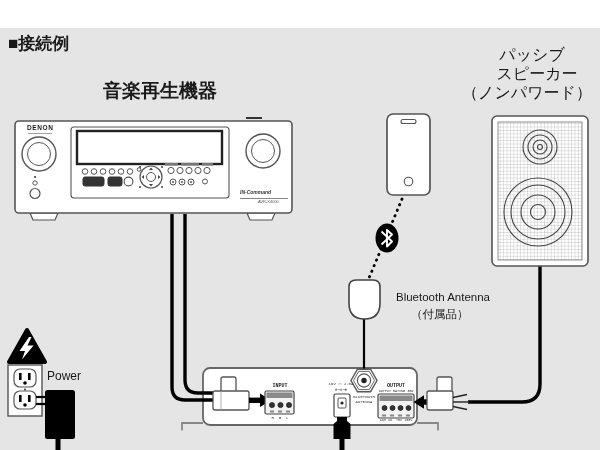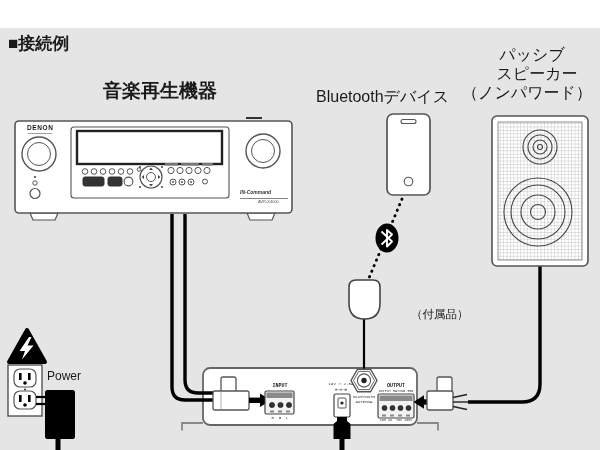--- a/index.html
+++ b/index.html
@@ -231,26 +231,26 @@
       <circle cx="25" cy="377" r="1.8" fill="#000" stroke="none"></circle>
     </g>
     <line x1="36" y1="369" x2="46" y2="369" stroke="#000" stroke-width="2.2"></line>
     <line x1="36" y1="376" x2="46" y2="376" stroke="#000" stroke-width="2.2"></line>
     <rect x="45" y="362" width="30" height="49" rx="2.5" fill="#000"></rect>
   </g>
 </svg>
 
 <div class="lbl title" style="left:8px;top:6px;">■接続例</div>
 <div class="lbl big ctr" style="left:160px;top:54px;">音楽再生機器</div>
-<div class="lbl med" style="left:316px;top:60px;">Bluetoothデバイス</div>
 
 <div class="lbl med ctr" style="left:532px;top:19px;">パッシブ</div>
 <div class="lbl med ctr" style="left:527px;top:57px;">（ノンパワード）</div>
 <div class="lbl med ctr" style="left:537px;top:38px;">スピーカー</div>
 
+<div class="lbl sm" style="left:396px;top:263px;">Bluetooth Antenna</div>
 <div class="lbl sm" style="left:411px;top:280px;">（付属品）</div>
 <div class="lbl pw" style="left:47px;top:342px;">Power</div>
 
 <div class="lbl brand" style="left:27px;top:96px;">DENON</div>
 <div class="lbl feat" style="left:240px;top:162px;">IN-Command</div>
 <div class="lbl model" style="left:258px;top:172px;">AVR-X4000</div>
 
 <div class="lbl t5 ctr" style="left:280px;top:356px;">INPUT</div>
 <div class="lbl t4 ctr" style="left:280px;top:387.5px;">R  G  L</div>
 <div class="lbl t4 ctr" style="left:341px;top:354px;">19V ⎓ 2.5A</div>

